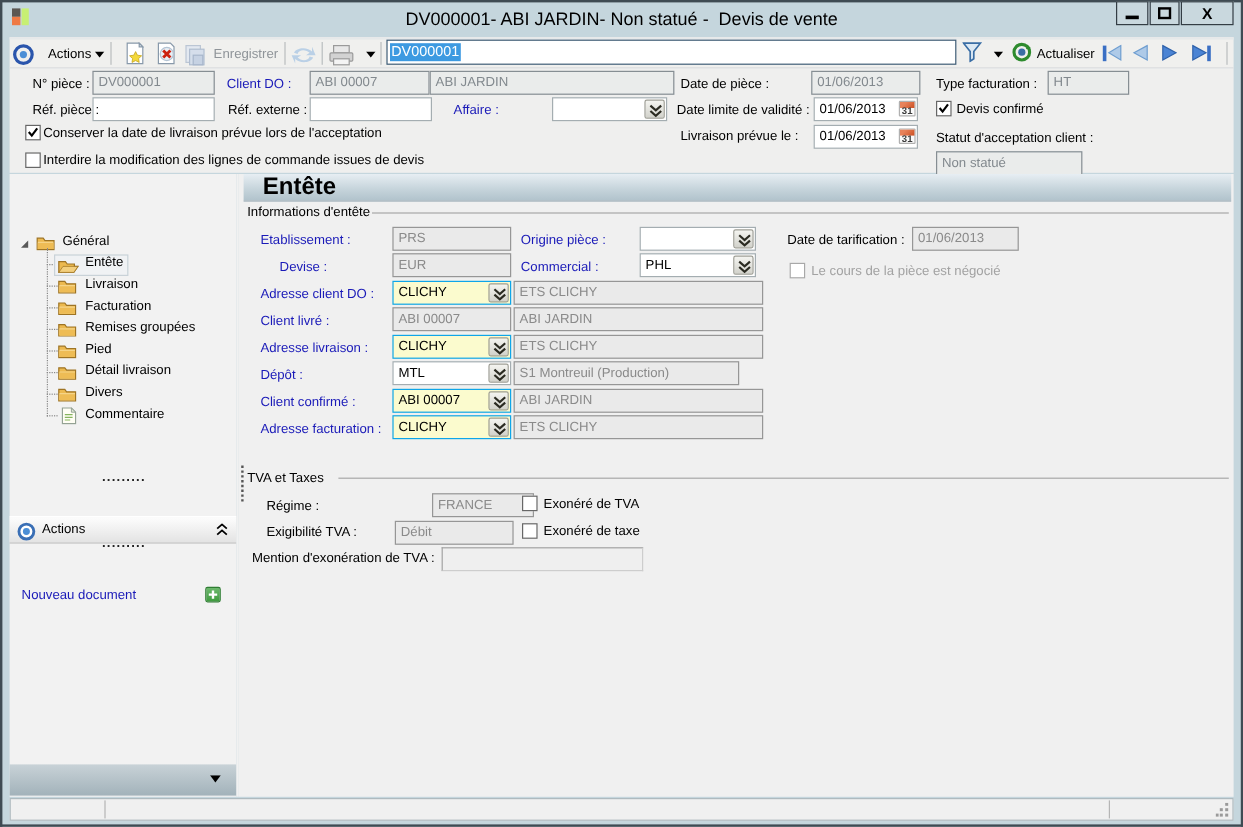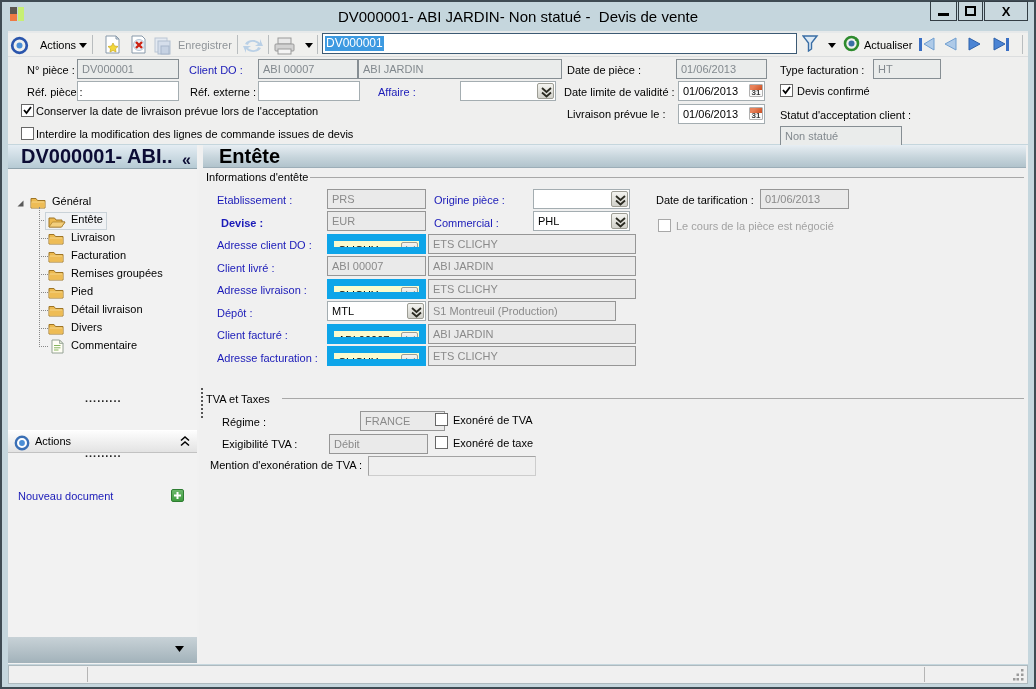--- a/index.html
+++ b/index.html
@@ -26,21 +26,21 @@
 
 #headform { position:absolute; left:8px; top:57px; width:1020px; height:87px;
   background:#efefee; }
 .lbl { position:absolute; white-space:nowrap; color:#000; z-index:2; }
 .blbl { position:absolute; white-space:nowrap; color:#1a1ab8; z-index:2; }
 .fld { position:absolute; height:20px; line-height:18px; padding-left:4px;
   white-space:nowrap; overflow:hidden; }
 .ro  { background:#eaeceb; border:1px solid #868e93; color:#82898e; }
 .rog { background:#eaeaea; border:1px solid #969696; color:#8a8a8a; }
 .wh  { background:#fff; border:1px solid #a4adb1; color:#000; }
-.yel { background:#fbfbce; border:7px solid #0ea5e9; color:#000; }
+.yel { background:#fbfbce; border:1px solid #0ea5e9; color:#000; }
 .cb { position:absolute; width:13px; height:13px; background:#fff;
   border:1px solid #676767; }
 .cb svg { position:absolute; left:0px; top:0px; }
 .cal { position:absolute; width:14px; height:13px; background:#fafafa;
   border:1px solid #b0b0b0; border-radius:1px; }
 .cal .top { position:absolute; left:0px; top:0px; right:0px; height:5px;
   background:linear-gradient(135deg,#e8825a 30%,#cc4f22); }
 .cal .num { position:absolute; left:0; top:3px; width:100%; text-align:center;
   font-size:8px; font-weight:bold; color:#3a3a3a; line-height:9px; }
 .chevbtn { position:absolute; right:1px; top:1px; width:17px; height:16px;
@@ -238,21 +238,20 @@
         </div>
   </div>
   <div class="lbl" style="left:772px; top:52px;">Statut d'acceptation client :</div>
 
   <div class="cb" style="left:13px; top:70px;"></div>
   <div class="lbl" style="left:28px; top:71px;">Interdire la modification des lignes de commande issues de devis</div>
   <div class="fld ro" style="left:772px; top:69px; width:122px;">Non statué</div>
 </div>
 
 <div id="lpanel">
-  <div id="lptitle">DV000001- ABI..<span style="position:absolute;right:6px;top:3px;font-size:16px;font-weight:bold;">«</span></div>
 
 
   <svg style="position:absolute;left:9px;top:55px;" width="8" height="8">
         <path d="M6.5,0.5 L6.5,6.5 L0.5,6.5 Z" fill="#595959"></path>
       </svg>
   <svg class="fold" style="left:22px;top:51px;" width="16" height="13">
     <path d="M1,2.5 L6,2.5 L7.5,4.5 L15,4.5 L15,12 L1,12 Z" fill="#ecb94f" stroke="#9e7424"></path>
     <path d="M1.5,5.5 L14.5,5.5 L14.5,11.5 L1.5,11.5 Z" fill="#f5d488"></path>
     <path d="M1.5,6.5 L14.5,6.5 L14.5,11.5 L1.5,11.5 Z" fill="#eebc55"></path>
   </svg>
@@ -364,21 +363,21 @@
   <div class="fld wh" style="left:334px; top:44px; width:97px;">
     <div class="chevbtn">
           <svg width="13" height="12">
             <path d="M2,2 L6.5,6 L11,2 M2,6.5 L6.5,10.5 L11,6.5" fill="none" stroke="#2b2b22" stroke-width="1.8"></path>
           </svg>
         </div>
   </div>
   <div class="lbl" style="left:457px; top:49px;">Date de tarification :</div>
   <div class="fld rog" style="left:561px; top:44px; width:89px;">01/06/2013</div>
 
-  <div class="blbl" style="left:22px; top:72px;font-weight:bold;">Devise :</div>
+  <div class="blbl" style="left:34px; top:72px;">Devise :</div>
   <div class="fld rog" style="left:128px; top:66px; width:99px;">EUR</div>
   <div class="blbl" style="left:235px; top:72px;">Commercial :</div>
   <div class="fld wh" style="left:334px; top:66px; width:97px;">PHL
     <div class="chevbtn">
           <svg width="13" height="12">
             <path d="M2,2 L6.5,6 L11,2 M2,6.5 L6.5,10.5 L11,6.5" fill="none" stroke="#2b2b22" stroke-width="1.8"></path>
           </svg>
         </div>
   </div>
   <div class="cb" style="left:459px; top:74px; border-color:#a8a8a8;"></div>
@@ -411,21 +410,21 @@
   <div class="blbl" style="left:18px; top:162px;">Dépôt :</div>
   <div class="fld wh" style="left:128px; top:156px; width:99px;">MTL
     <div class="chevbtn">
           <svg width="13" height="12">
             <path d="M2,2 L6.5,6 L11,2 M2,6.5 L6.5,10.5 L11,6.5" fill="none" stroke="#2b2b22" stroke-width="1.8"></path>
           </svg>
         </div>
   </div>
   <div class="fld rog" style="left:229px; top:156px; width:188px;">S1 Montreuil (Production)</div>
 
-  <div class="blbl" style="left:18px; top:184px;">Client facturé :</div>
+  <div class="blbl" style="left:18px; top:184px;">Client confirmé :</div>
   <div class="fld yel" style="left:128px; top:179px; width:99px;">ABI 00007
     <div class="chevbtn">
           <svg width="13" height="12">
             <path d="M2,2 L6.5,6 L11,2 M2,6.5 L6.5,10.5 L11,6.5" fill="none" stroke="#2b2b22" stroke-width="1.8"></path>
           </svg>
         </div>
   </div>
   <div class="fld rog" style="left:229px; top:179px; width:208px;">ABI JARDIN</div>
 
   <div class="blbl" style="left:18px; top:207px;">Adresse facturation :</div>

